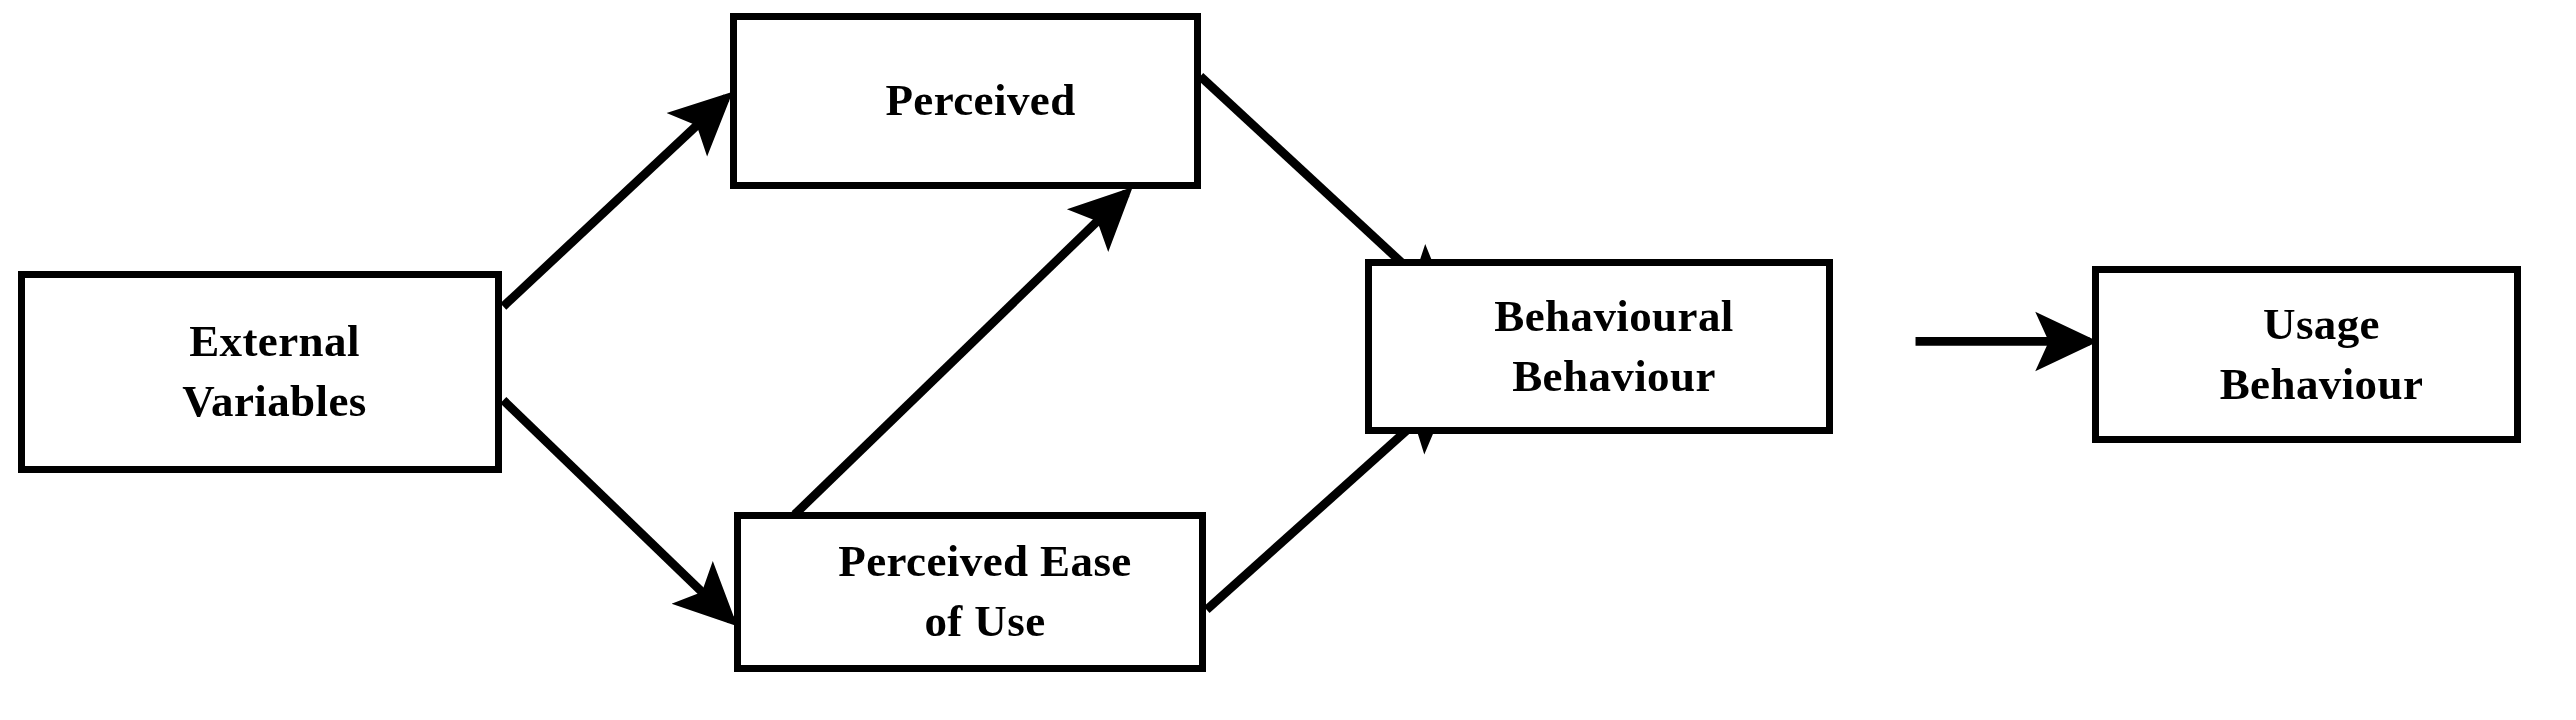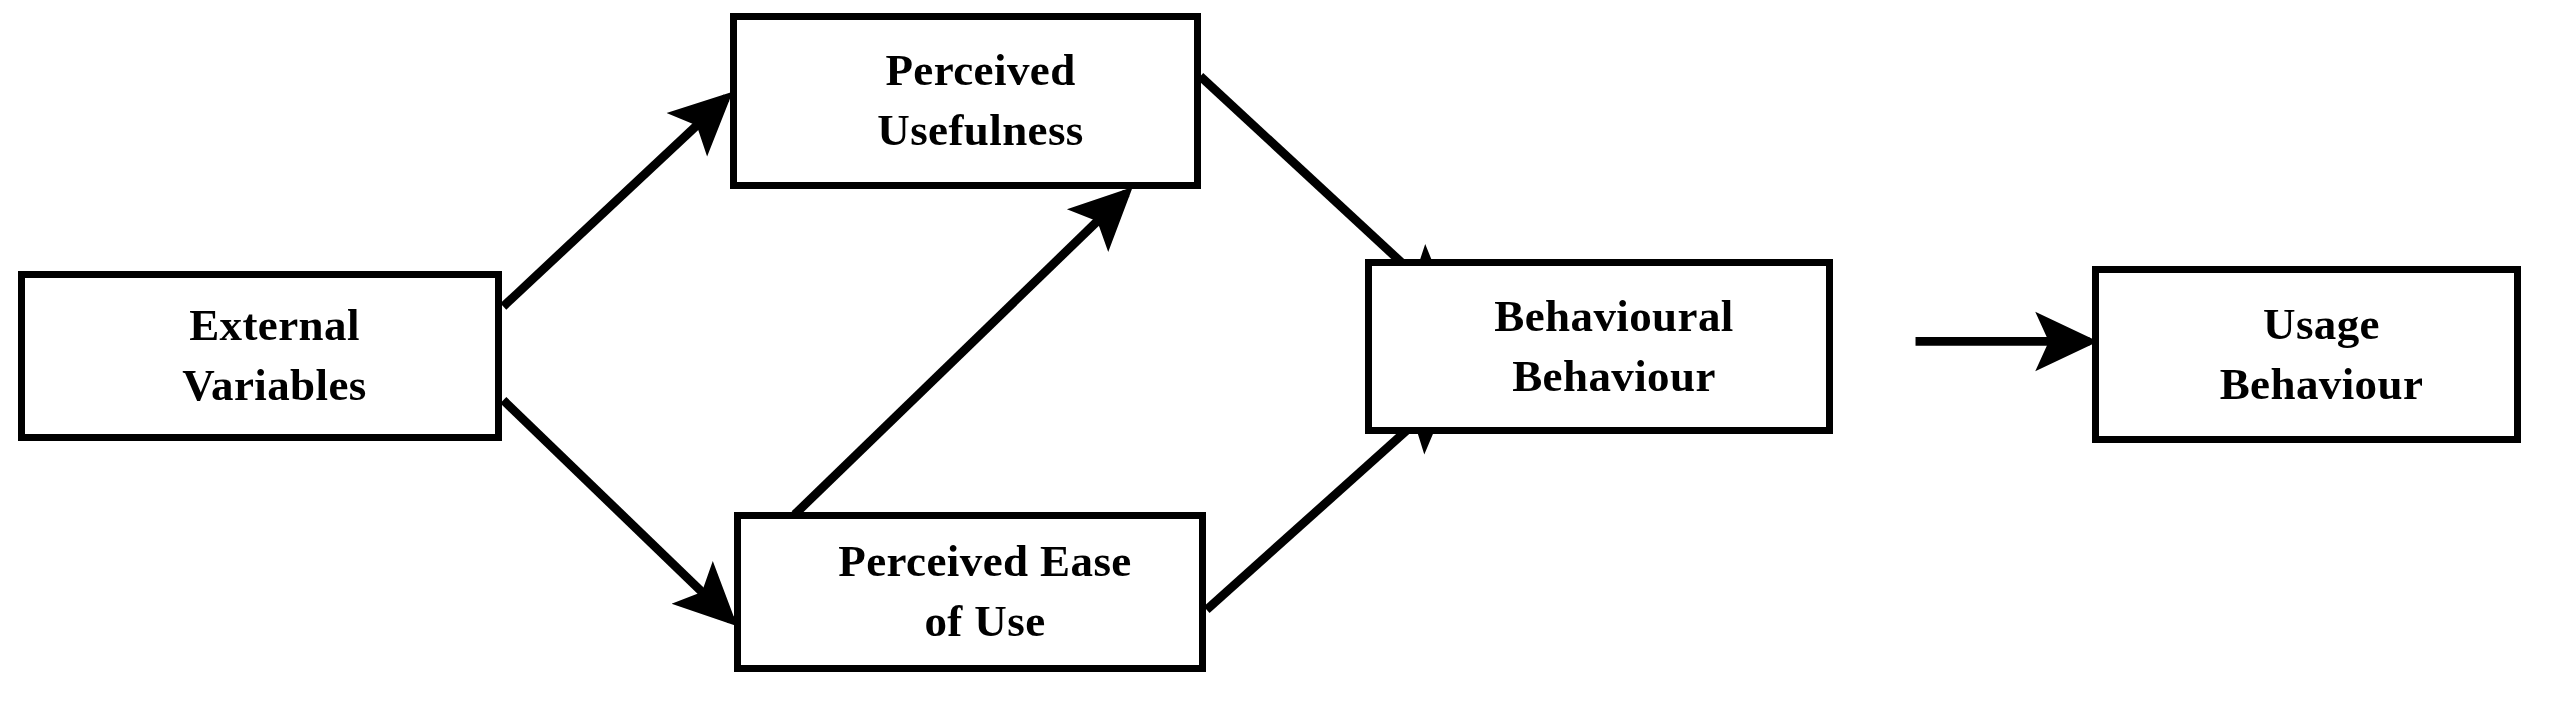--- a/index.html
+++ b/index.html
@@ -66,28 +66,27 @@
 
     <line x1="1001" y1="648" x2="1419" y2="243" stroke="#000000" stroke-width="11" marker-end="url(#arrowhead)"></line>
 
     <line x1="1512" y1="96" x2="1820" y2="381" stroke="#000000" stroke-width="11" marker-end="url(#arrowhead)"></line>
 
     <line x1="1520" y1="768" x2="1820" y2="499" stroke="#000000" stroke-width="11" marker-end="url(#arrowhead)"></line>
 
     <line x1="2413" y1="430" x2="2632" y2="430" stroke="#000000" stroke-width="11" marker-end="url(#arrowhead)"></line>
   </svg>
 
-  <div class="node" id="node-external-variables" style="left: 17.5px; top: 271px; width: 484px; height: 170px;">
+  <div class="node" id="node-external-variables" style="left: 17.5px; top: 271px; width: 484px; height: 202px;">
     <span class="line">External</span>
     <span class="line">Variables</span>
   </div>
 
   <div class="node" id="node-perceived-usefulness" style="left: 730px; top: 12.7px; width: 471px; height: 176px;">
     <span class="line">Perceived</span>
-    <span class="line">Usefulness</span>
   </div>
 
   <div class="node" id="node-perceived-ease-of-use" style="left: 734px; top: 512px; width: 472px; height: 160px;">
     <span class="line">Perceived Ease</span>
     <span class="line">of Use</span>
   </div>
 
   <div class="node" id="node-behavioural-intentions" style="left: 1365px; top: 259px; width: 468px; height: 175px;">
     <span class="line">Behavioural</span>
     <span class="line">Behaviour</span>

